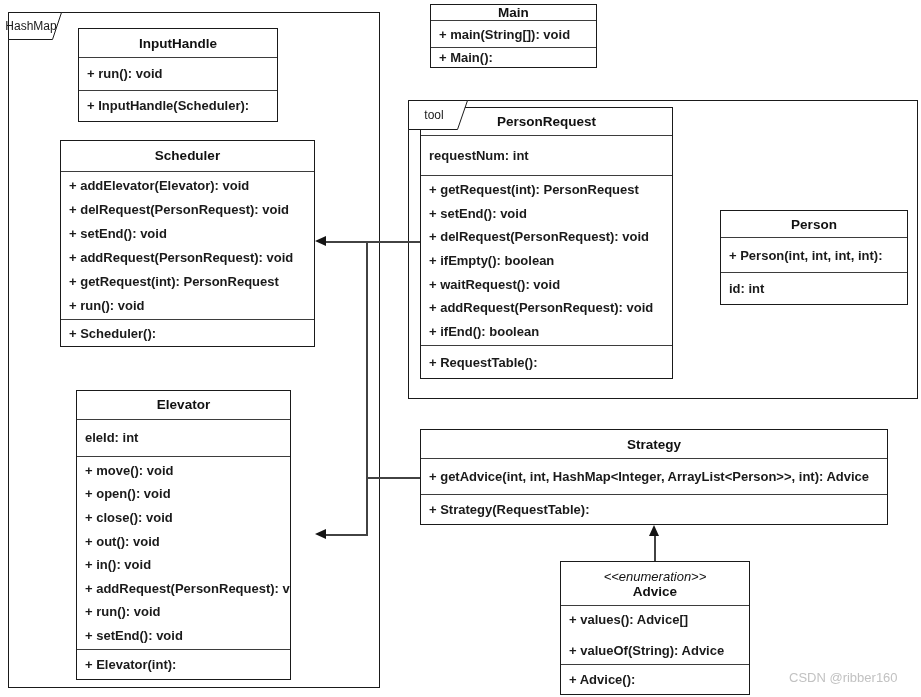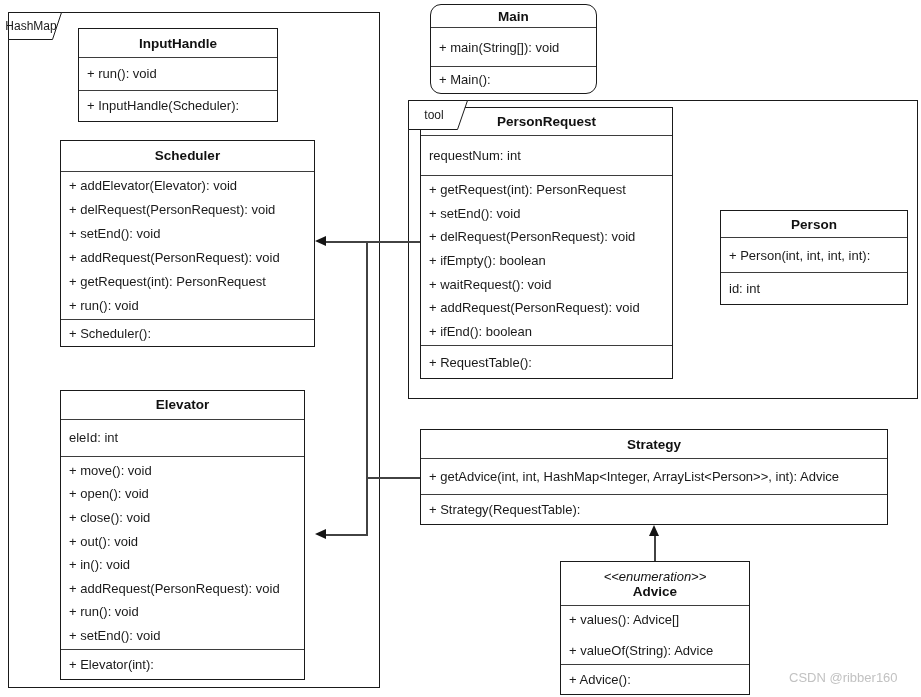--- a/index.html
+++ b/index.html
@@ -53,20 +53,21 @@
   .stereotype{
     font-style:italic;font-weight:normal;font-size:13px;color:#111;
   }
   .sec-rows{padding:2px 0;}
   .row{
     flex:1;
     display:flex;align-items:center;
     padding-left:8px;
     font-size:13px;color:#1a1a1a;
     white-space:nowrap;
+    font-weight:bold;
   }
   
   .hline,.vline{position:absolute;background:#424242;z-index:3;}
   .arrow{position:absolute;width:0;height:0;z-index:4;}
   .arrow-left{
     border-top:5.5px solid transparent;
     border-bottom:5.5px solid transparent;
     border-right:11px solid #141414;
   }
   .arrow-up{
@@ -104,21 +105,21 @@
       <div class="sec sec-title" style="height: 29px;">
         <div>InputHandle</div>
       </div>
       <div class="sec sec-rows" style="height: 33px;">
         <div class="row">+ run(): void</div>
       </div>
       <div class="sec sec-rows" style="height: 32px;">
         <div class="row">+ InputHandle(Scheduler):</div>
       </div>
     </div>
-    <div class="class-box" style="left: 430px; top: 4px; width: 167px; height: 90px; border-radius: 11px;">
+    <div class="class-box" style="left: 430px; top: 4px; width: 167px; height: 64px;">
       <div class="sec sec-title" style="height: 23px;">
         <div>Main</div>
       </div>
       <div class="sec sec-rows" style="height: 39px;">
         <div class="row">+ main(String[]): void</div>
       </div>
       <div class="sec sec-rows" style="height: 28px;">
         <div class="row">+ Main():</div>
       </div>
     </div>
@@ -162,21 +163,21 @@
       <div class="sec sec-title" style="height: 27px;">
         <div>Person</div>
       </div>
       <div class="sec sec-rows" style="height: 35px;">
         <div class="row">+ Person(int, int, int, int):</div>
       </div>
       <div class="sec sec-rows" style="height: 33px;">
         <div class="row">id: int</div>
       </div>
     </div>
-    <div class="class-box" style="left: 60px; top: 390px; width: 245px; height: 290px;">
+    <div class="class-box" style="left: 76px; top: 390px; width: 215px; height: 290px;">
       <div class="sec sec-title" style="height: 28px;">
         <div>Elevator</div>
       </div>
       <div class="sec sec-rows" style="height: 37px;">
         <div class="row">eleId: int</div>
       </div>
       <div class="sec sec-rows" style="height: 195px;">
         <div class="row">+ move(): void</div>
         <div class="row">+ open(): void</div>
         <div class="row">+ close(): void</div>

